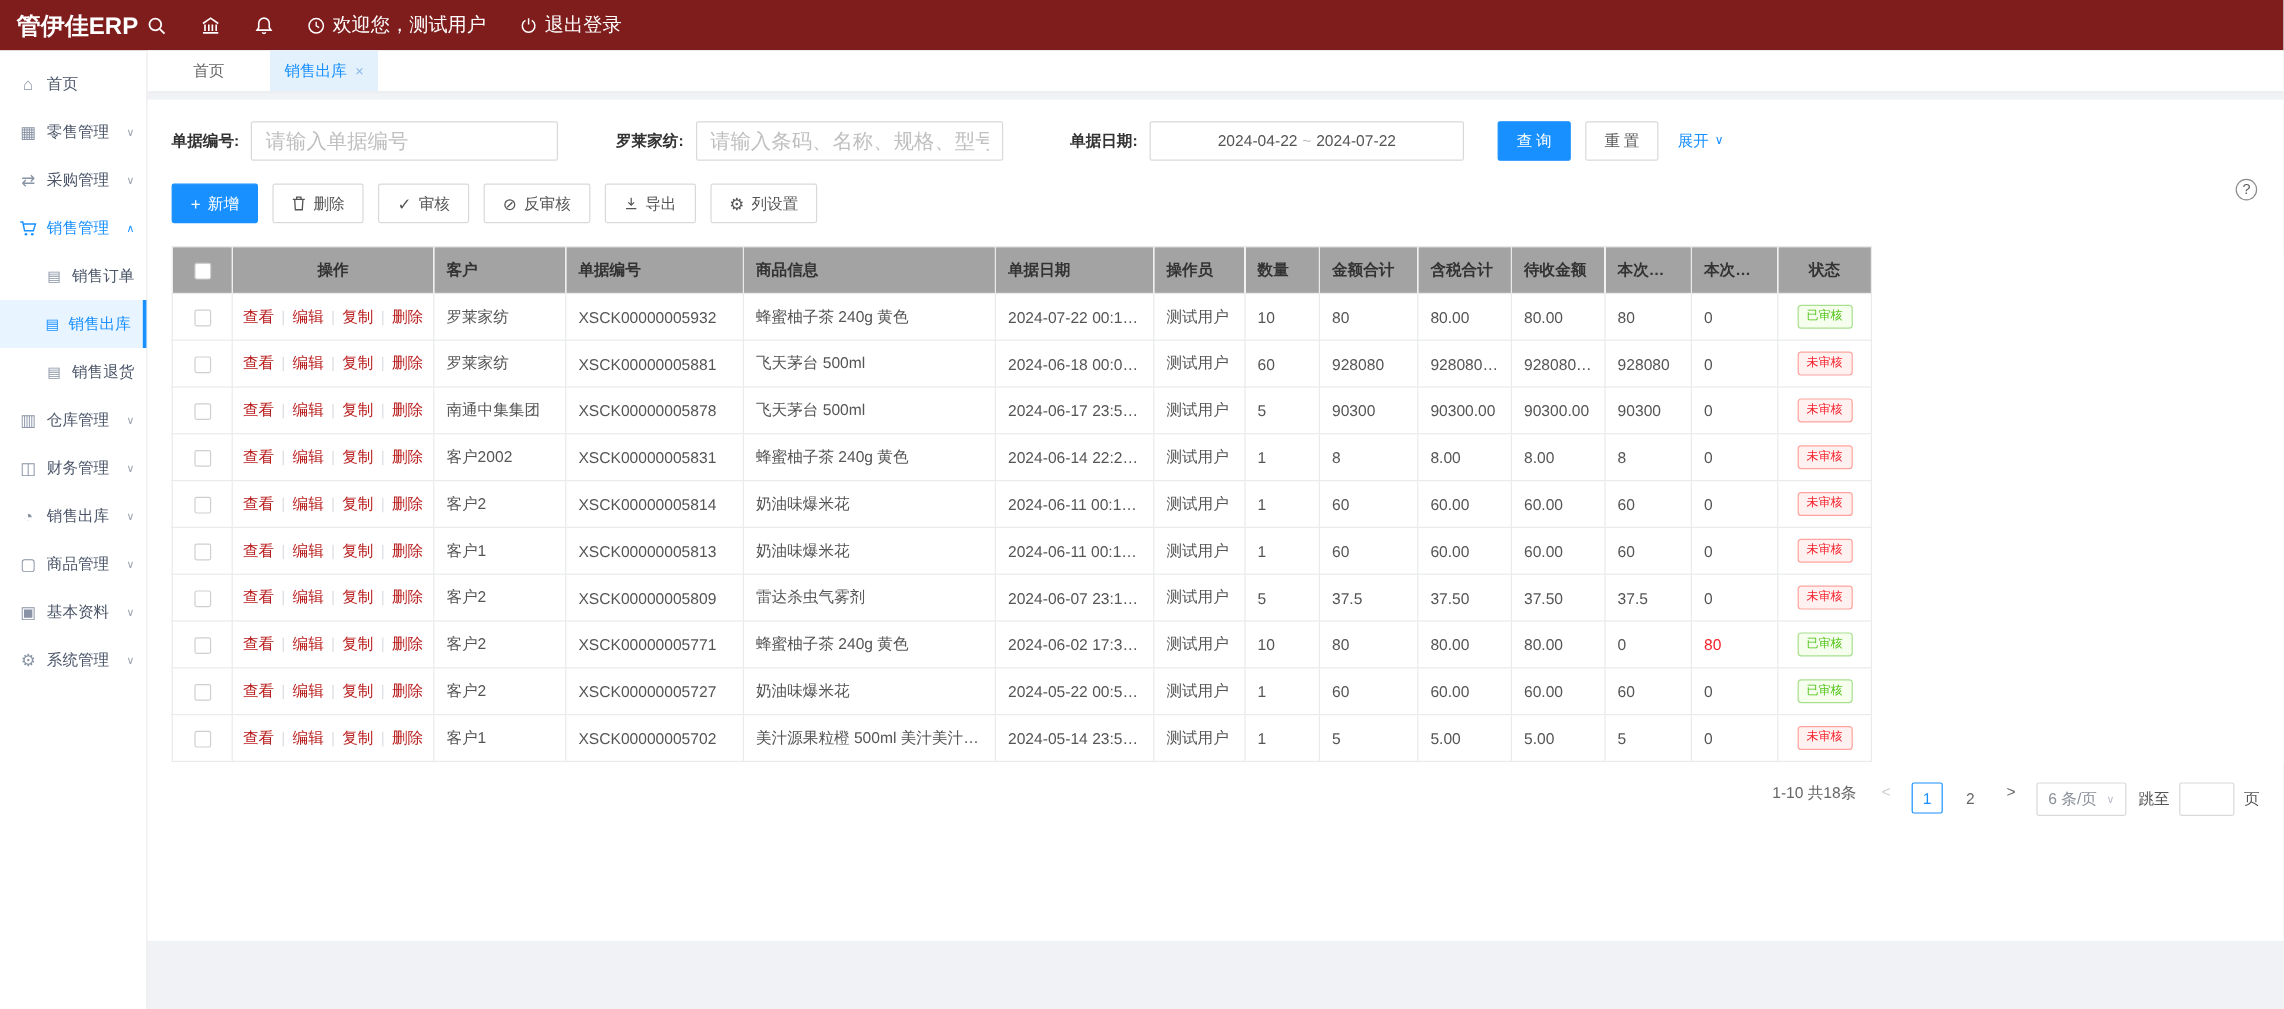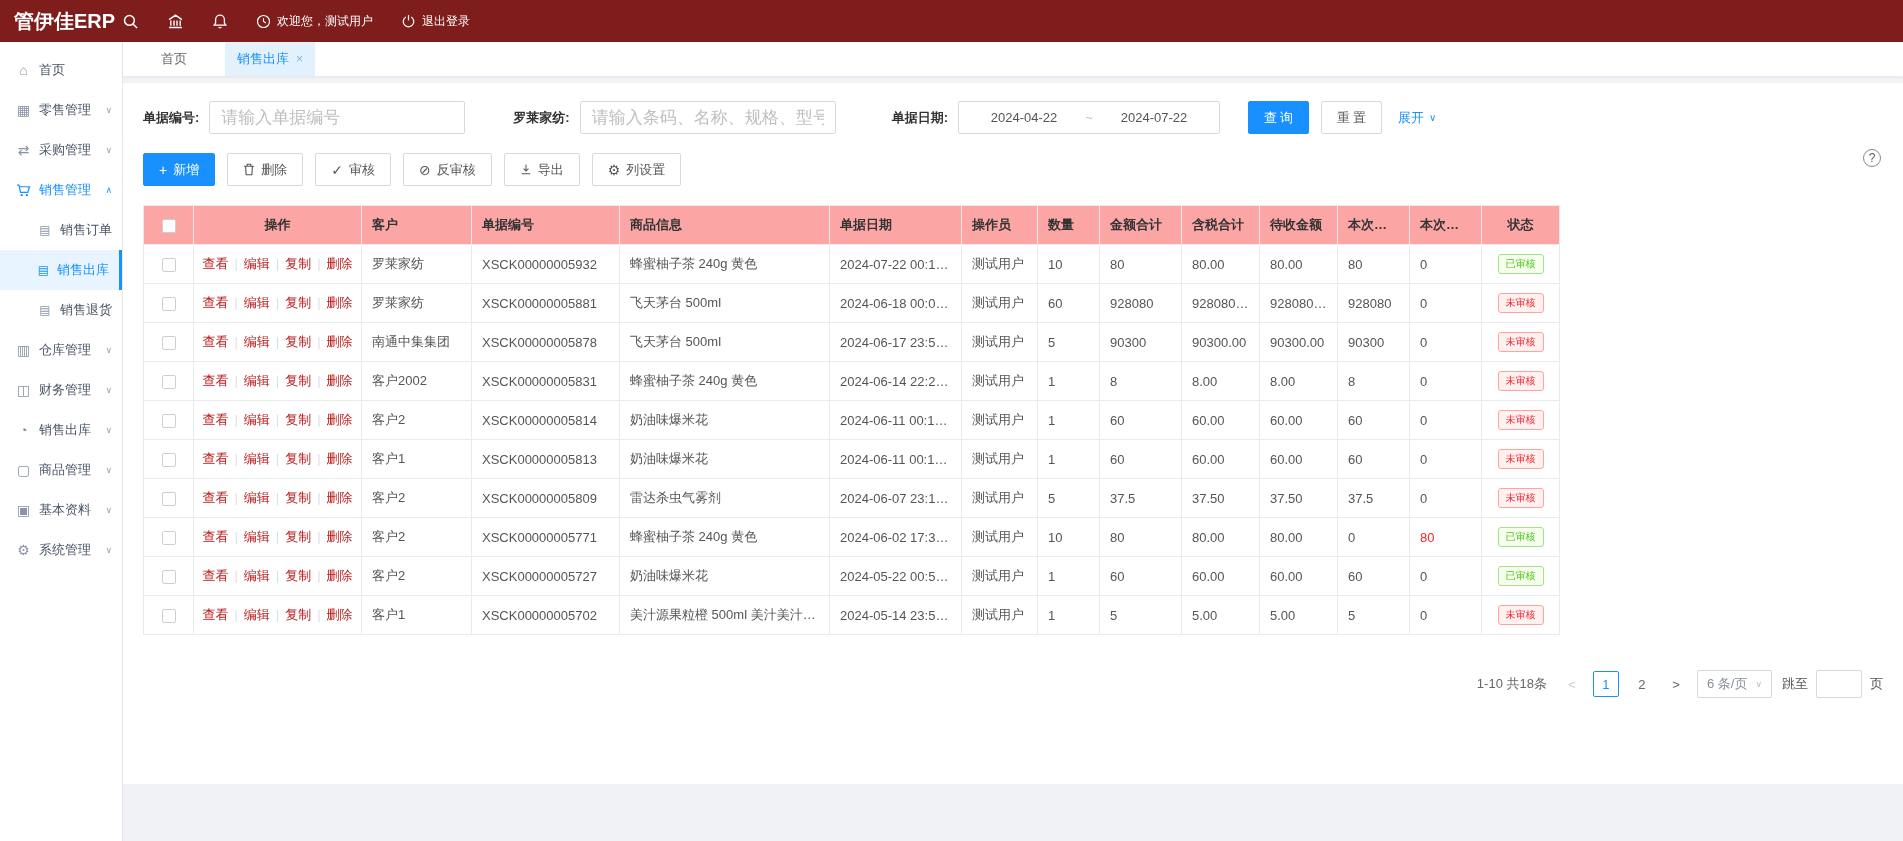--- a/index.html
+++ b/index.html
@@ -3,21 +3,21 @@
 <meta charset="utf-8">
 <style>
   * { margin:0; padding:0; box-sizing:border-box; }
   html,body { width:1903px; height:841px; overflow:hidden;
     font-family:"Liberation Sans","DejaVu Sans",sans-serif; background:#f0f2f5; }
 
   
   .topbar { height:42px; background:#7f1d1d; display:flex; align-items:center; color:#fff; }
   .logo { width:122px; font-size:20px; font-weight:bold; padding-left:14px; white-space:nowrap; }
   .company { font-size:15px; margin-left:14px; flex:1; }
-  .topbar-right { display:flex; align-items:center; gap:28px; padding-right:24px; font-size:12px; }
+  .topbar-right { display:flex; align-items:center; gap:28px; padding-right:24px; font-size:16px; }
   .tb-icon { display:inline-flex; align-items:center; cursor:pointer; }
   .tb-link { display:inline-flex; align-items:center; gap:6px; cursor:pointer; white-space:nowrap; }
 
   
   .layout { display:flex; height:799px; }
   .sidebar { width:123px; background:#fff; border-right:1px solid #e8e8e8; padding-top:8px; flex:none; }
   .side-item { height:40px; display:flex; align-items:center; padding:0 10px 0 15px;
     font-size:13px; color:#4a5568; cursor:pointer; white-space:nowrap; }
   .side-item .sicon { width:17px; margin-right:7px; color:#8a94a6; font-size:14px;
     display:inline-flex; justify-content:center; align-items:center; }
@@ -41,49 +41,49 @@
     border-radius:50%; color:#595959; font-size:12px; display:flex; align-items:center; justify-content:center; cursor:pointer; }
 
   
   .filter-row { display:flex; align-items:center; margin-top:8px; font-size:13px; color:#333; }
   .f-label { font-weight:bold; margin-right:10px; white-space:nowrap; }
   .f-input { height:33px; border:1px solid #d9d9d9; border-radius:2px; padding:0 11px; font-size:17px;
     color:#333; width:256px; font-family:inherit; outline:none; }
   .f-input::placeholder { color:#bfbfbf; }
   .gap-lg { margin-left:48px; } .gap-xl { margin-left:56px; }
   .date-box { width:262px; height:33px; border:1px solid #d9d9d9; border-radius:2px; display:flex;
-    align-items:center; justify-content:center; gap:28px; color:#555; cursor:pointer; }
+    align-items:center; justify-content:center; gap:4px; color:#555; cursor:pointer; }
   .btn { height:33px; border-radius:2px; font-size:13px; padding:0 15px; border:1px solid #d9d9d9;
     background:#fff; color:#555; cursor:pointer; font-family:inherit; display:inline-flex; align-items:center; gap:6px; }
   .btn.primary { background:#1890ff; border-color:#1890ff; color:#fff; }
   .btn.spaced { letter-spacing:3px; padding-right:12px; }
   .expand-link { color:#1890ff; margin-left:16px; cursor:pointer; display:inline-flex; gap:5px; align-items:center; }
   .expand-link .chev { font-size:10px; }
 
   
   .toolbar { display:flex; gap:12px; margin-top:19px; }
   .ticon { display:inline-flex; align-items:center; font-size:14px; line-height:1; }
 
   
   table.grid { margin-top:19px; border-collapse:collapse; table-layout:fixed; width:1416px; font-size:13px; color:#555; }
-  .grid th { background:#fca5a5; font-weight:600; color:#333; }
+  .grid th { background:#a3a3a3; font-weight:600; color:#333; }
   .grid th, .grid td { height:39px; padding:0 10px; border:1px solid #e9eaec; text-align:left;
     overflow:hidden; white-space:nowrap; text-overflow:ellipsis; }
   .grid .c { text-align:center; padding:0 4px; }
   .checkbox { display:inline-block; width:14px; height:14px; border:1px solid #cfcfcf; border-radius:2px;
     background:#fff; vertical-align:middle; cursor:pointer; }
   .ops a { color:#b91c1c; text-decoration:none; cursor:pointer; }
   .ops i { font-style:normal; color:#dcdfe4; margin:0 6px; }
   .badge { display:inline-block; font-size:10px; padding:2px 7px; border-radius:3px; border:1px solid; line-height:1.4; }
   .badge.approved { color:#52c41a; background:#f6ffed; border-color:#a7e08f; }
   .badge.unapproved { color:#f5222d; background:#fff1f0; border-color:#ffa39e; }
   .red-text { color:#f5222d; }
 
   
-  .pager { display:flex; align-items:center; justify-content:flex-end; margin-top:35px; gap:10px;
+  .pager { display:flex; justify-content:flex-end; margin-top:17px; gap:10px;
     font-size:13px; color:#666; }
   .pg-total { color:#666; margin-right:4px; }
   .pg-arrow { width:22px; text-align:center; cursor:pointer; font-size:13px; }
   .pg-arrow.disabled { color:#c9ccd1; }
   .pg-num { min-width:26px; height:26px; display:inline-flex; align-items:center; justify-content:center;
     border-radius:2px; cursor:pointer; }
   .pg-num.current { border:1px solid #1890ff; color:#1890ff; }
   .pg-size { height:28px; border:1px solid #d9d9d9; border-radius:2px; display:inline-flex; align-items:center;
     gap:8px; padding:0 9px; color:#8a8f99; cursor:pointer; }
   .pg-size .chev { font-size:9px; color:#b9bec7; }

